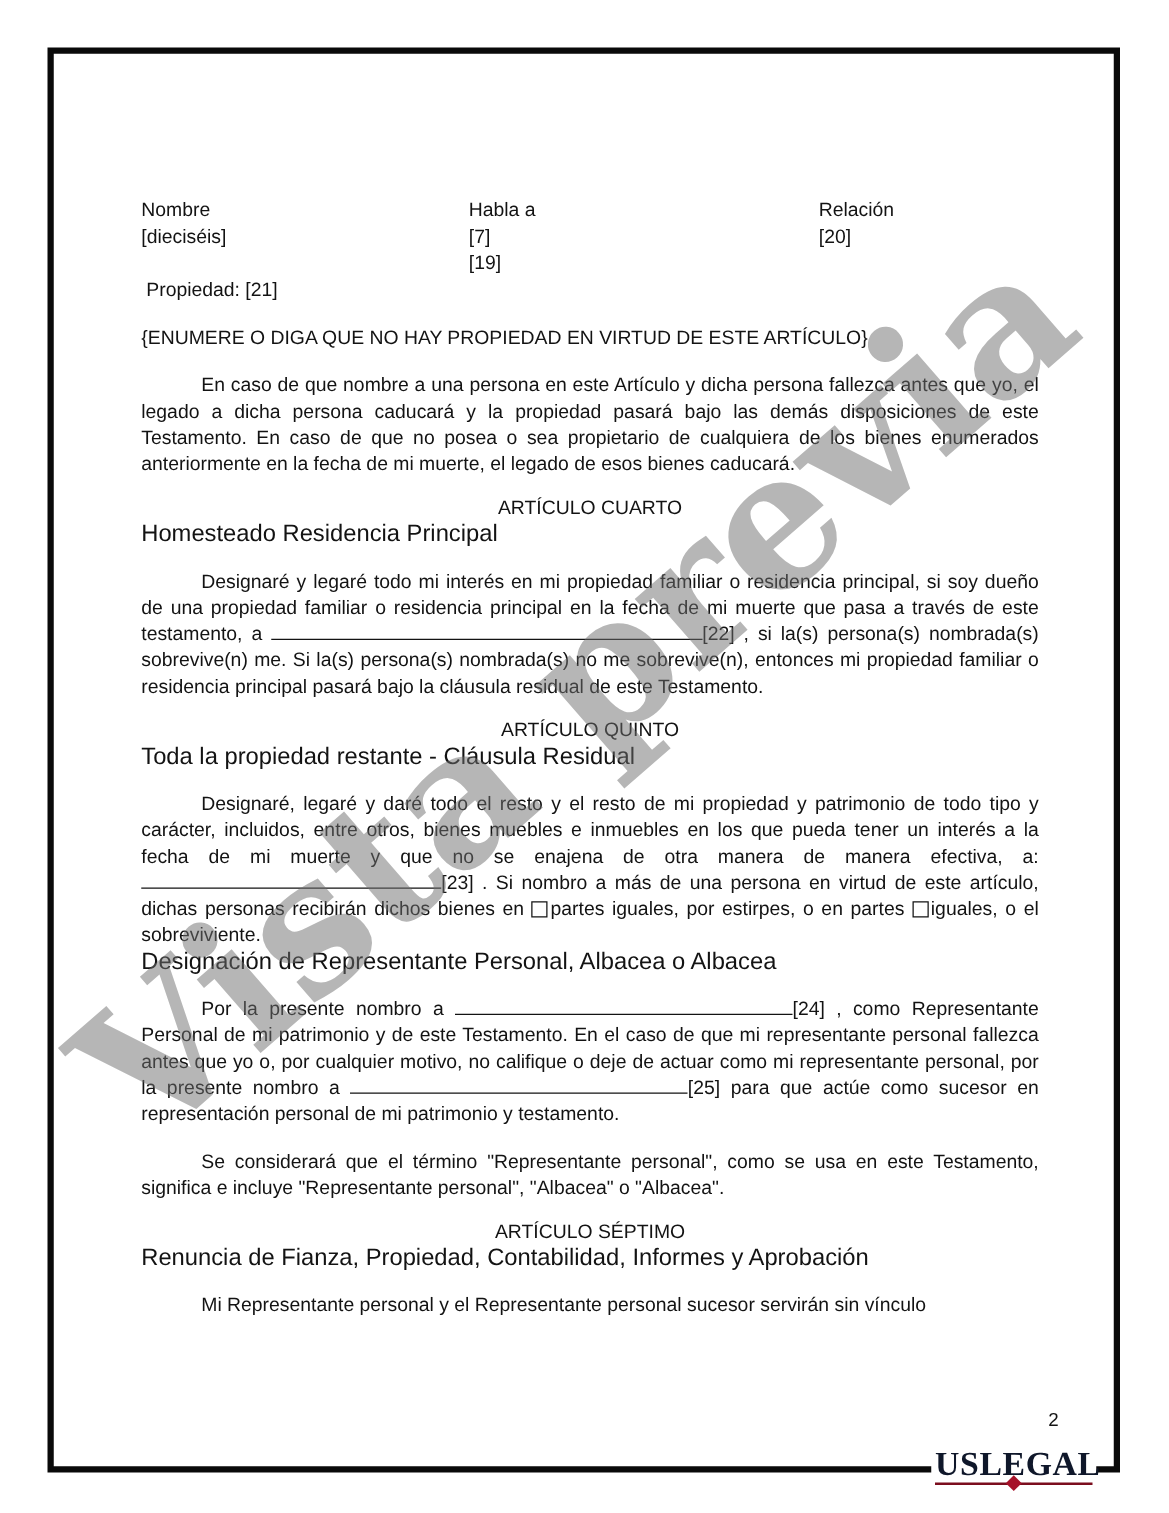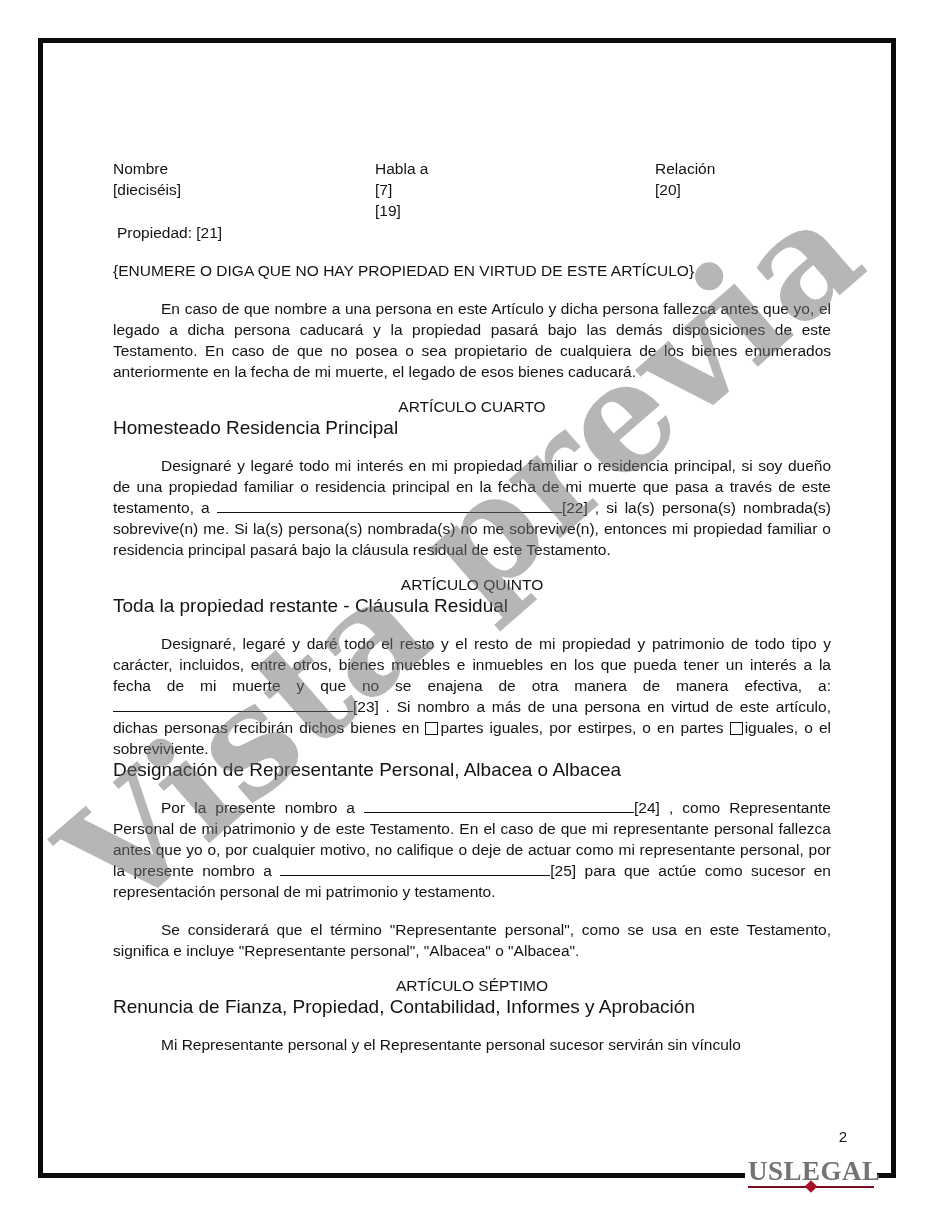--- a/index.html
+++ b/index.html
@@ -101,21 +101,21 @@
     text-align: center;
     background: #ffffff;
     padding: 0 3px 2px;
     z-index: 6;
   }
   .logo-text {
     font-family: "Liberation Serif", serif;
     font-weight: bold;
     font-size: 27px;
     line-height: 28px;
-    color: #737373;
+    color: #0f172a;
     letter-spacing: 0.5px;
   }
   .logo-rule {
     position: relative;
     height: 9px;
     border-top: 2px solid #7b0e1e;
     margin-top: 1px;
   }
   .diamond {
     position: absolute;

